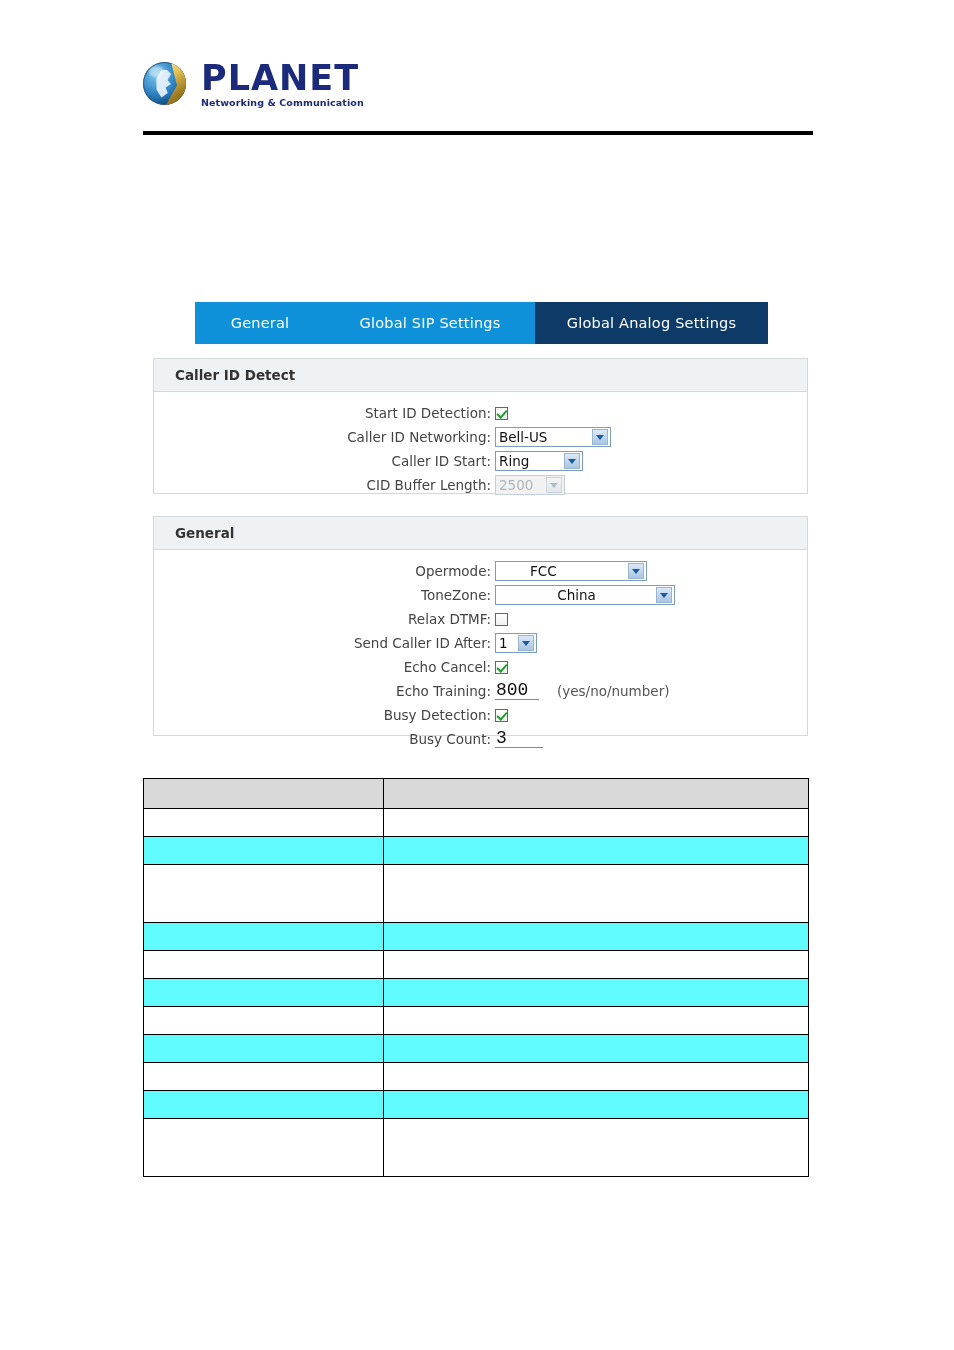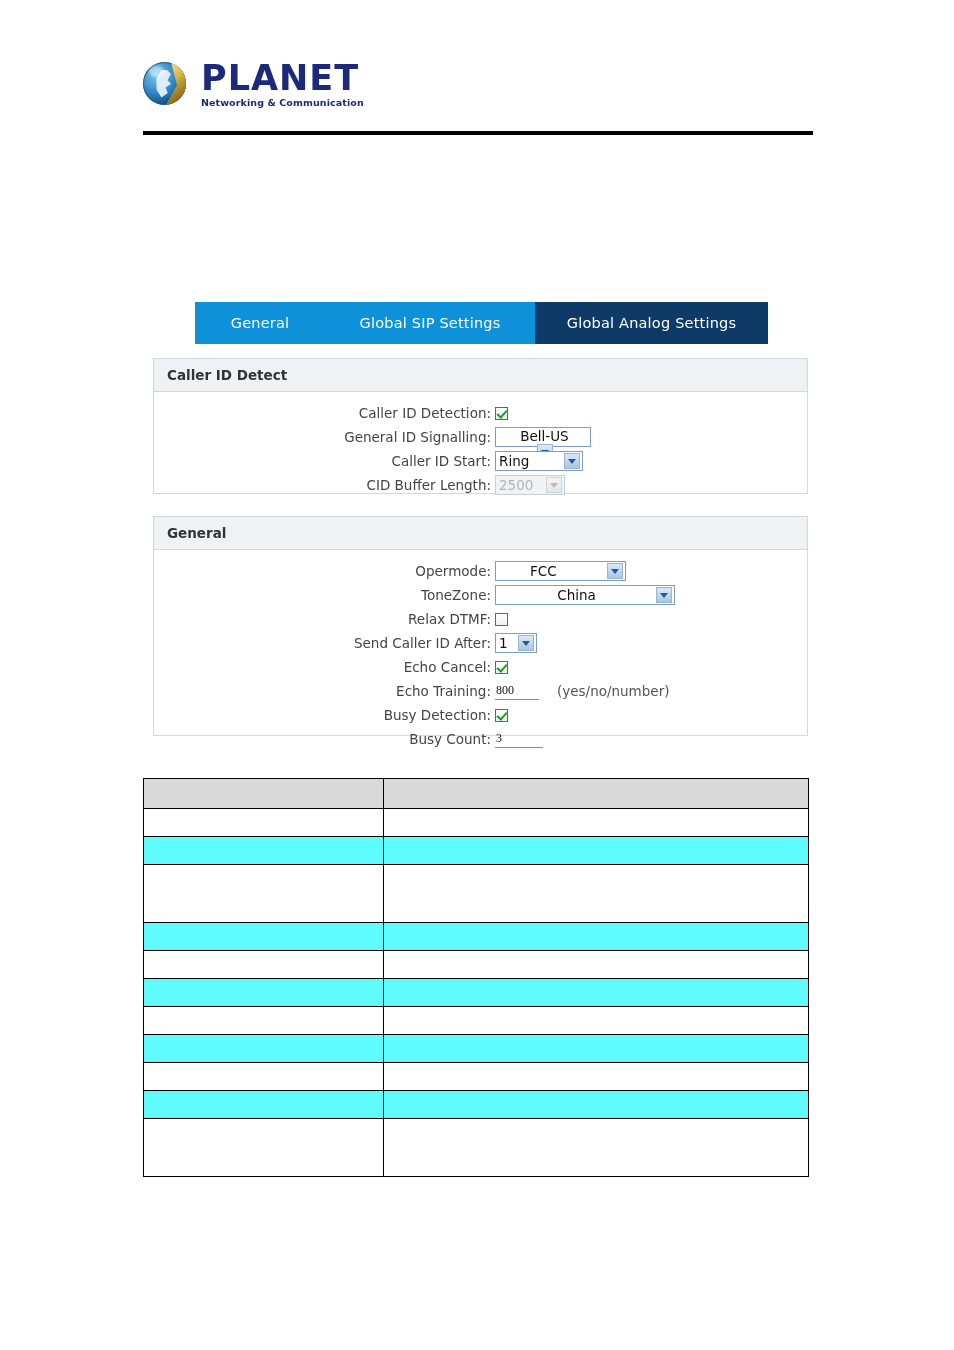--- a/index.html
+++ b/index.html
@@ -134,21 +134,21 @@
   }
   #panel-callerid { top: 358px; height: 136px; }
   #panel-general  { top: 516px; height: 220px; }
 
   .panel-head {
     background: #eef2f5;
     border-bottom: 1px solid #d3d8dd;
     height: 33px;
     display: flex;
     align-items: center;
-    padding-left: 13px;
+    padding-left: 21px;
     box-sizing: border-box;
   }
   .panel-head-title {
     font-size: 13.5px;
     font-weight: bold;
     color: #333333;
     font-family: "DejaVu Sans", sans-serif;
   }
   .panel-body { padding-top: 9px; }
 
@@ -218,45 +218,45 @@
     align-items: center;
     justify-content: center;
     flex: none;
   }
   .sel .sel-arrow::after {
     content: "";
     border-left: 4px solid transparent;
     border-right: 4px solid transparent;
     border-top: 5px solid #1a5a9e;
   }
-  .sel.w-bellus { width: 96px; flex-direction: column; }
+  .sel.w-bellus { width: 116px; }
   .sel.w-ring   { width: 88px; }
   .sel.w-cid    { width: 70px; }
-  .sel.w-oper   { width: 131px; padding-left: 34px; }
+  .sel.w-oper   { width: 152px; padding-left: 34px; }
   .sel.w-tone   { width: 180px; text-align: center; }
   .sel.w-send   { width: 42px; }
 
   .sel.disabled {
     border-color: #c3cfd9;
     background: #f2f2f2;
     color: #aeb6bd;
   }
   .sel.disabled .sel-arrow {
     background: linear-gradient(#f4f4f4, #e2e6ea);
     border-color: #ccd4da;
   }
   .sel.disabled .sel-arrow::after { border-top-color: #b3bcc4; }
 
   
   .uinput {
     border: none;
     border-bottom: 1px solid #8a8a8a;
-    font-size: 12px;
+    font-size: 18px;
     color: #111;
-    font-family: Liberation Serif, serif;
+    font-family: Liberation Mono, monospace;
     background: transparent;
     padding: 0 1px 1px 1px;
     line-height: 16px;
     display: inline-block;
     white-space: pre;
   }
   .uinput.w-echo { width: 42px; }
   .uinput.w-busy { width: 46px; }
   .hint {
     font-size: 13.5px;
@@ -312,28 +312,28 @@
   <div class="tab active t1">Global Analog Settings</div>
 </div>
 
 <div class="panel" id="panel-callerid">
   <div class="panel-head">
     <span class="panel-head-title">Caller ID Detect</span>
   </div>
   <div class="panel-body">
 
     <div class="frow">
-      <div class="flabel">Caller ID Detection:</div>
+      <div class="flabel">Start ID Detection:</div>
       <div class="fctl">
         <span class="cbox checked"></span>
       </div>
     </div>
 
     <div class="frow">
-      <div class="flabel">General ID Signalling:</div>
+      <div class="flabel">Caller ID Networking:</div>
       <div class="fctl">
         <span class="sel w-bellus">
           <span class="sel-val">Bell-US</span>
           <span class="sel-arrow"></span>
         </span>
       </div>
     </div>
 
     <div class="frow">
       <div class="flabel">Caller ID Start:</div>

